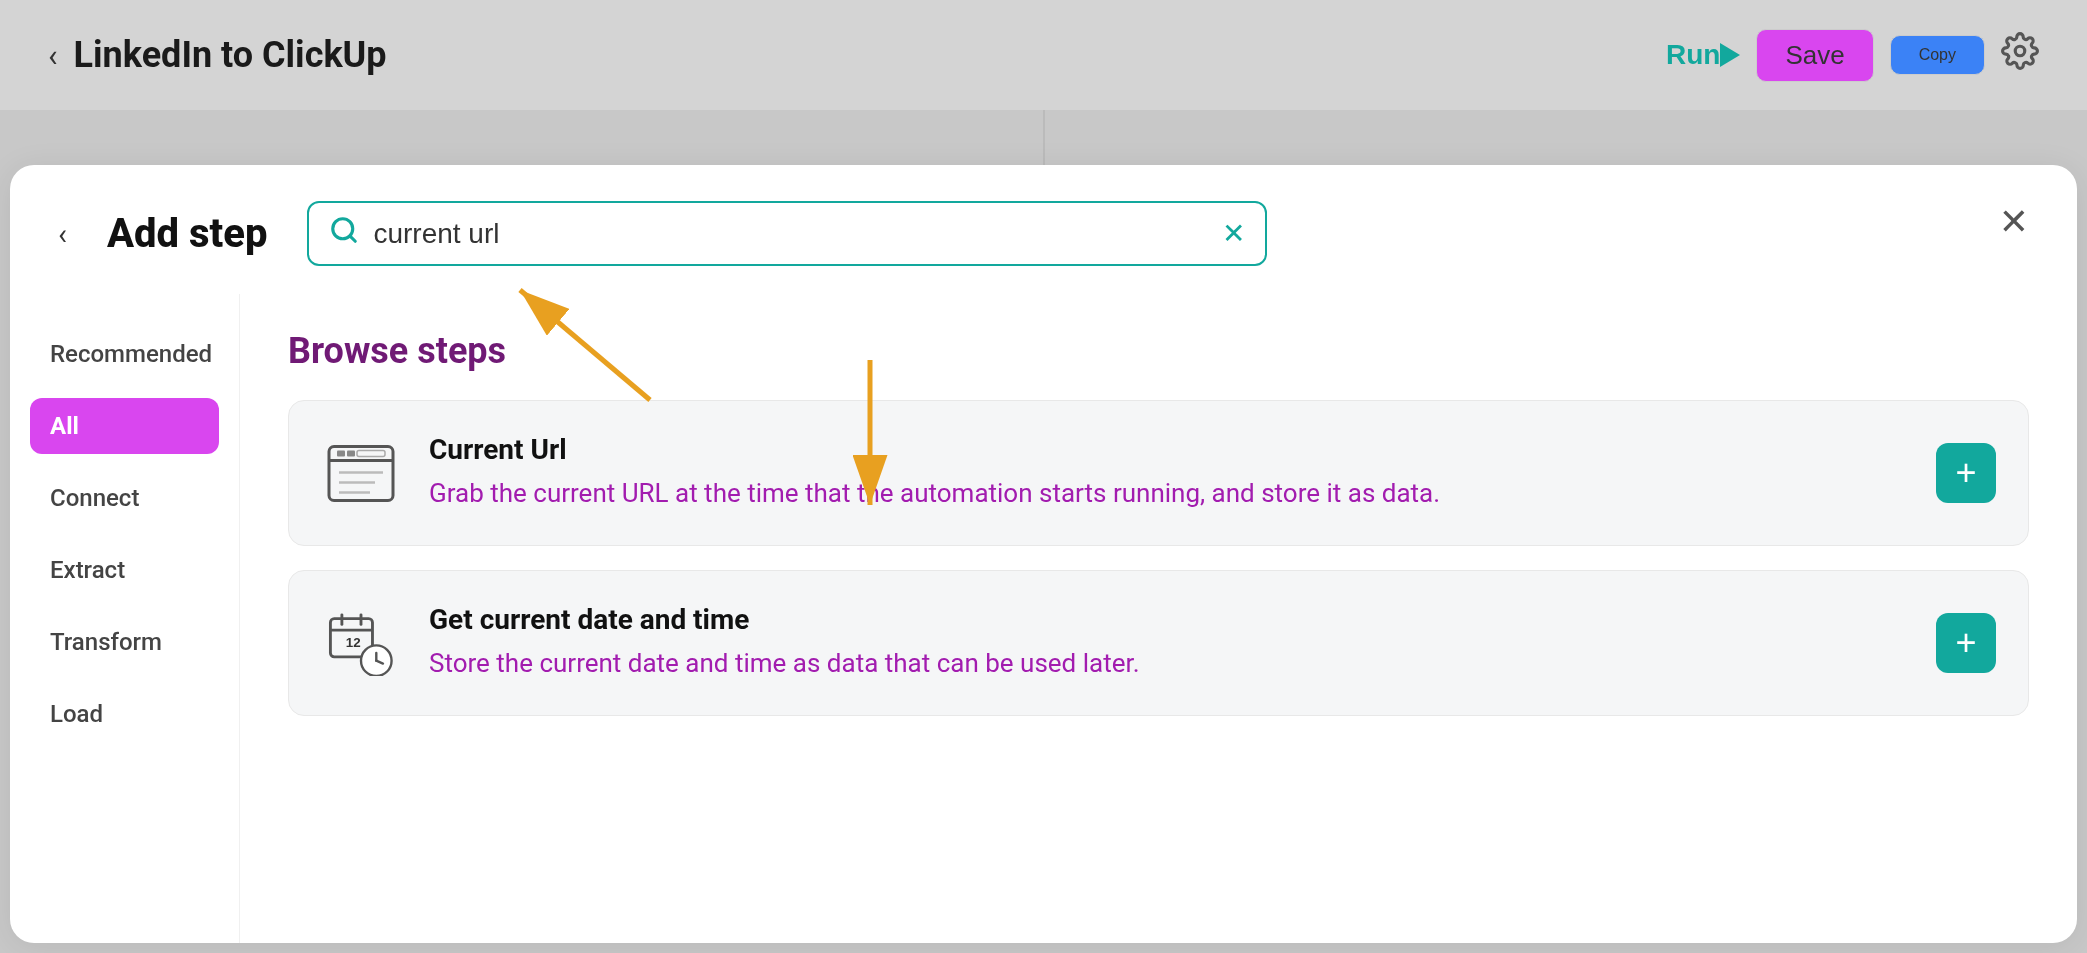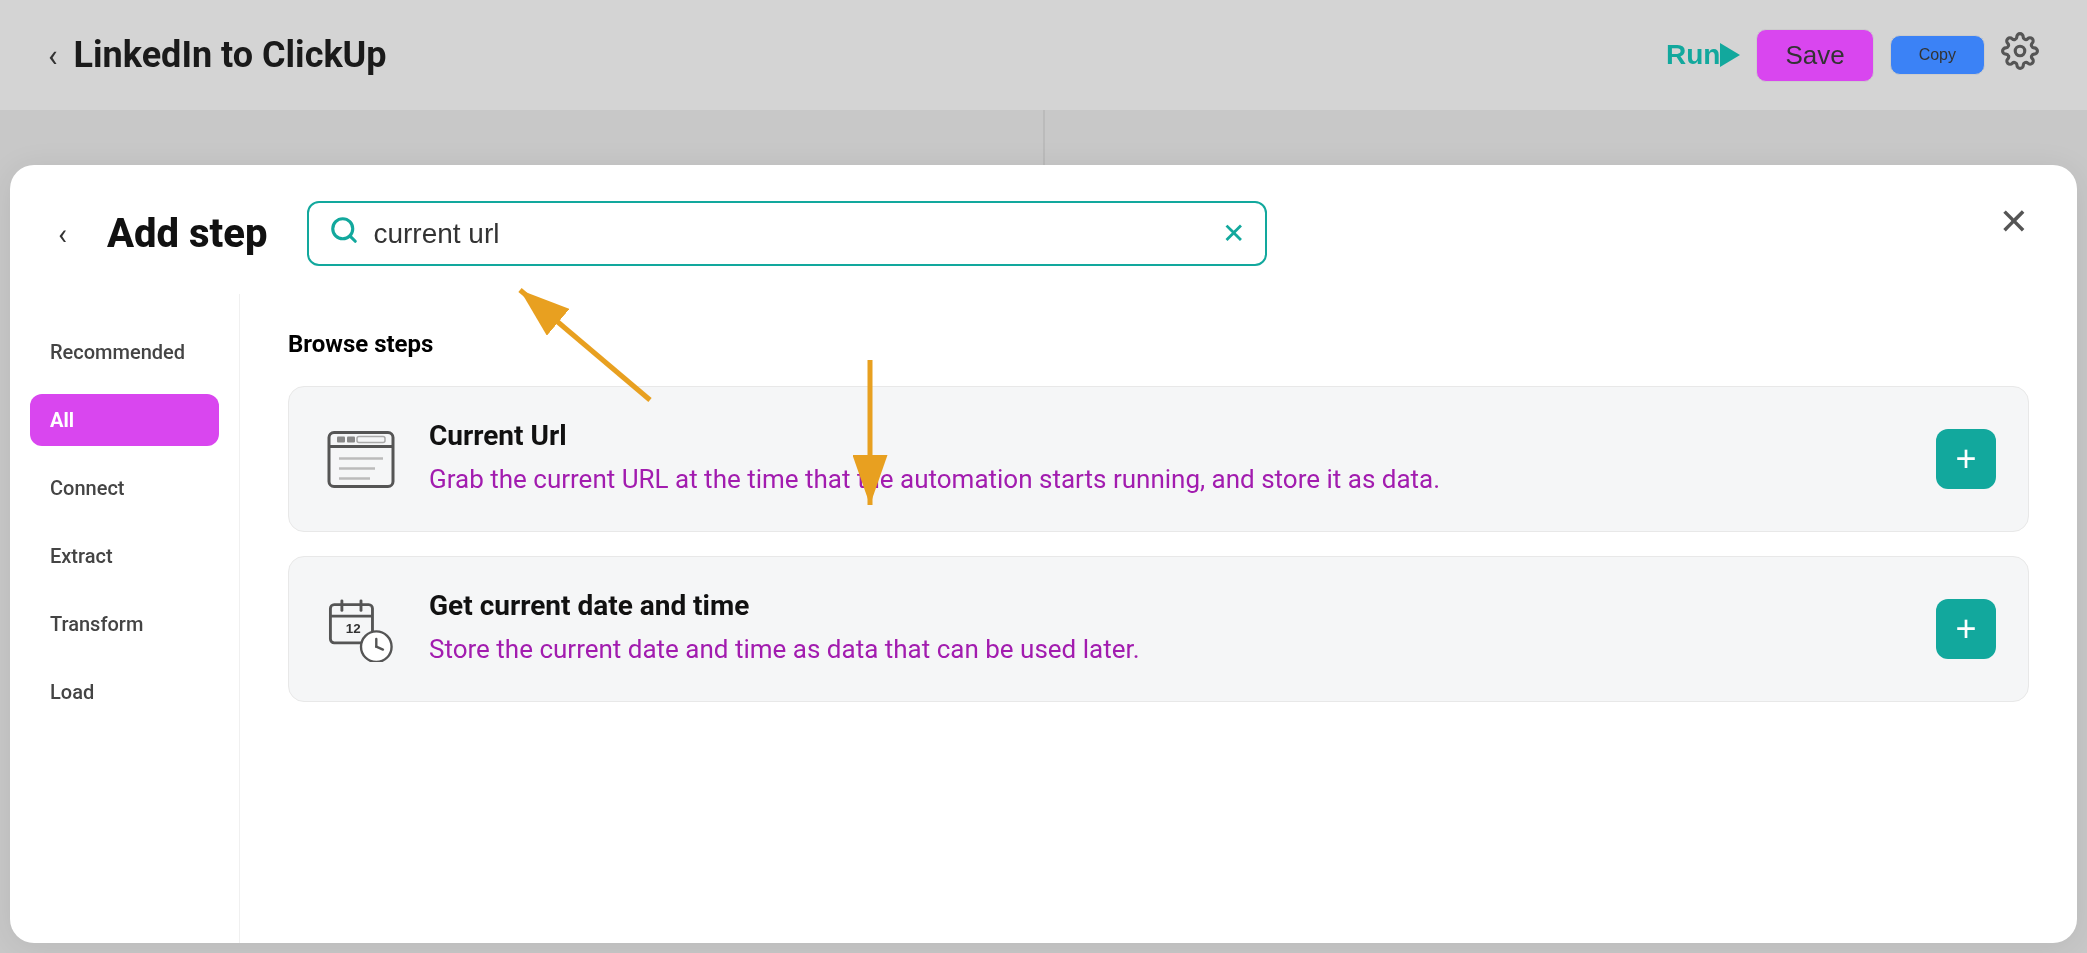--- a/index.html
+++ b/index.html
@@ -186,41 +186,41 @@
       padding: 32px 20px;
       display: flex;
       flex-direction: column;
       gap: 16px;
       border-right: 1px solid #f0f0f0;
       flex-shrink: 0;
     }
     .sidebar-item {
       padding: 14px 20px;
       border-radius: 12px;
-      font-size: 20px;
+      font-size: 24px;
       color: #444;
       cursor: pointer;
       font-weight: 500;
     }
     .sidebar-item.active {
       background: #d946ef;
       color: #fff;
       font-weight: 700;
     }
 
     
     .main-content {
       flex: 1;
       padding: 36px 48px;
       overflow-y: auto;
     }
     .browse-title {
-      font-size: 24px;
+      font-size: 36px;
       font-weight: 700;
-      color: #000000;
+      color: #701a75;
       margin-bottom: 28px;
     }
 
     
     .step-card {
       background: #f5f6f7;
       border-radius: 16px;
       padding: 32px 32px;
       display: flex;
       align-items: center;

